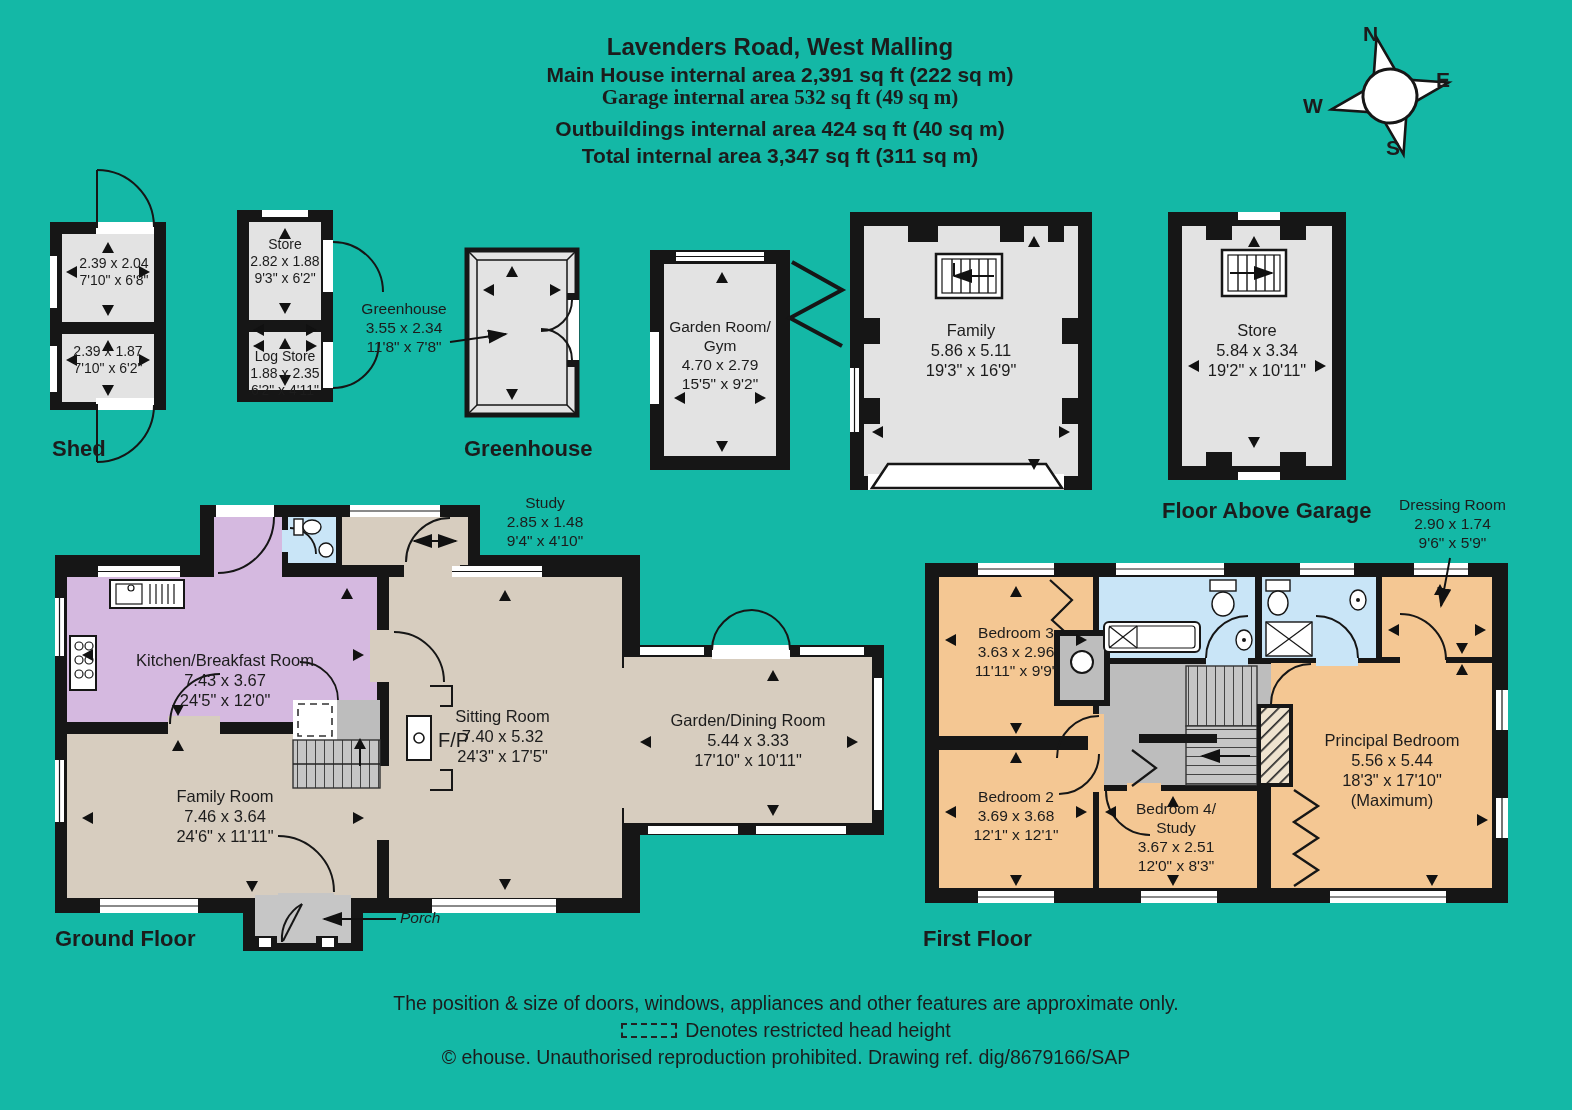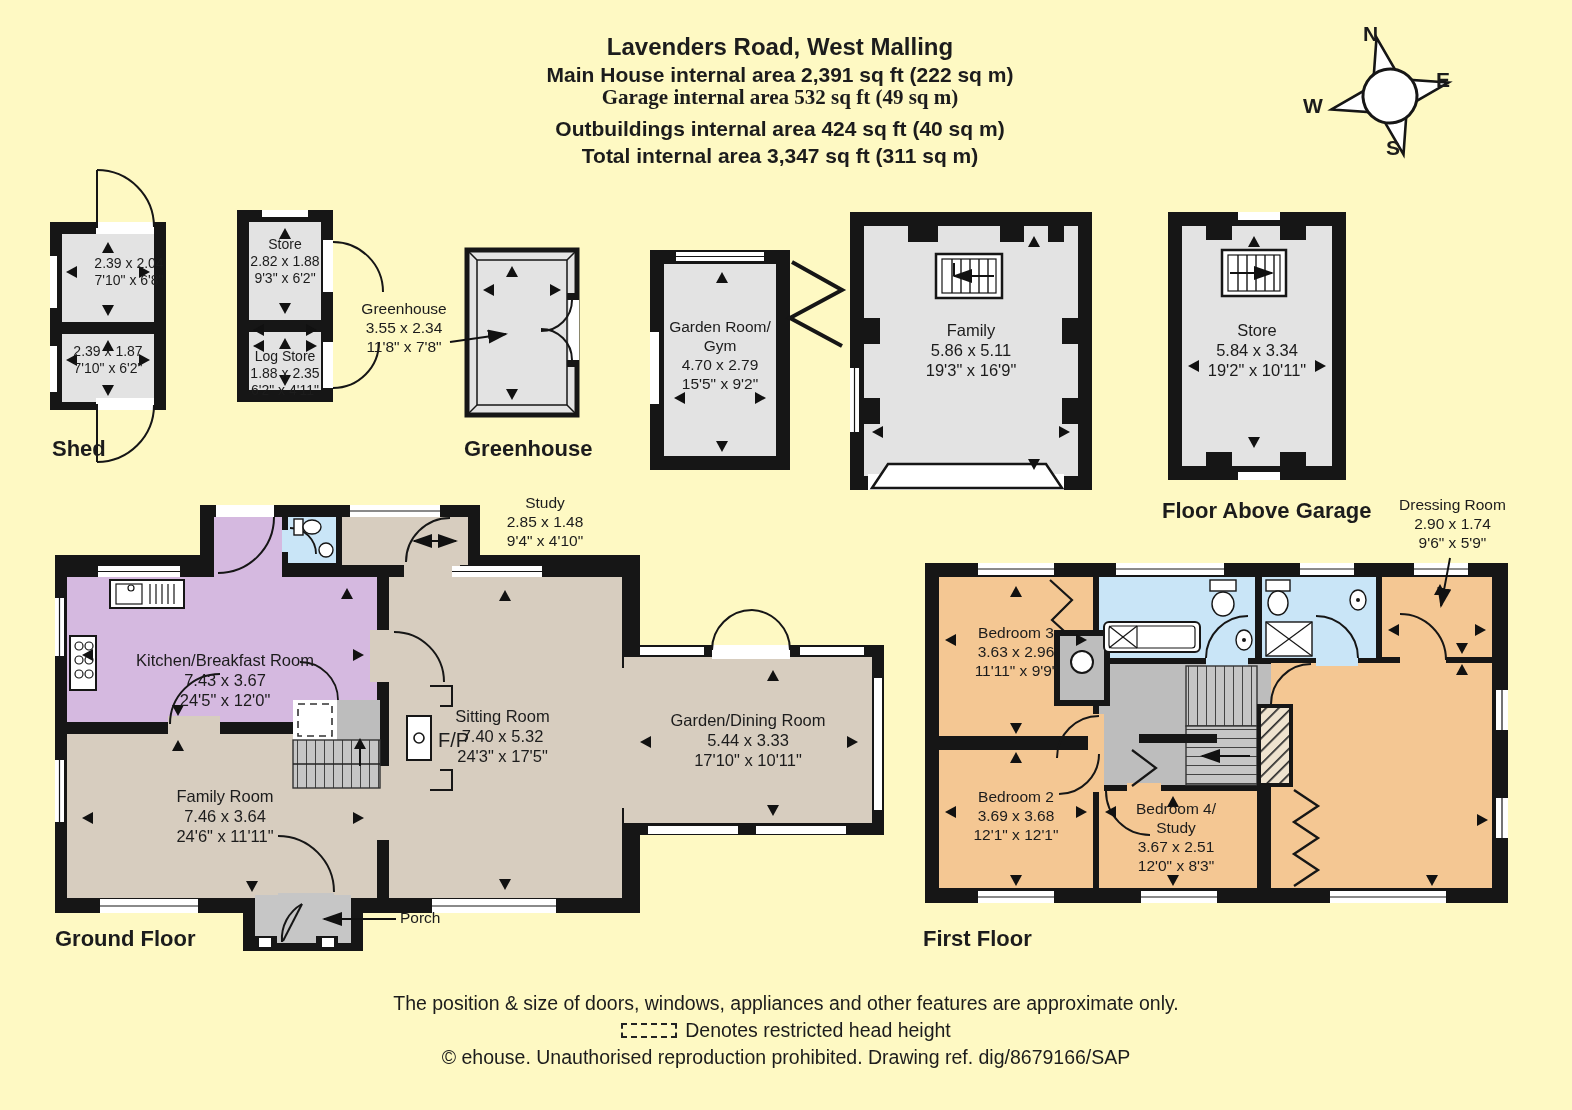--- a/index.html
+++ b/index.html
@@ -1,27 +1,27 @@
 <!DOCTYPE html>
 <html><head>
 <meta charset="utf-8">
 <style>
   html,body{margin:0;padding:0;background:#fff;}
   body{font-family:"Liberation Sans","DejaVu Sans",sans-serif;color:#1c1c1c;}
-  #canvas{position:relative;width:1572px;height:1110px;background:#fef9c3;overflow:hidden;}
+  #canvas{position:relative;width:1572px;height:1110px;background:#14b8a6;overflow:hidden;}
   .lbl{position:absolute;text-align:center;line-height:1.22;white-space:nowrap;}
   .title1{font-size:24px;font-weight:bold;}
   .titleN{font-size:21px;font-weight:bold;}
   .big{font-size:22px;font-weight:bold;text-align:left;}
   .room{font-size:16.5px;}
   .room-md{font-size:15.5px;}
   .room-sm{font-size:14px;}
   .compass-letter{position:absolute;font-size:21px;font-weight:600;}
   .fp{font-size:20px;}
-  .porch{font-size:15.5px;text-align:center;}
+  .porch{font-size:15.5px;text-align:center;font-style:italic;}
   .foot1{font-size:21px;font-weight:bold;}
   .footN{font-size:19.5px;}
   .dash-key{display:inline-block;width:52px;height:11px;border:2px dashed #222;margin-right:8px;vertical-align:-1px;}
   svg{position:absolute;left:0;top:0;}
 </style>
 </head>
 <body>
 
 <div id="canvas">
 
@@ -391,21 +391,21 @@
 <div class="lbl titleN" style="left:330px;top:62px;width:900px;">Main House internal area 2,391 sq ft (222 sq m)</div>
 <div class="lbl titleN" style="left:330px;top:85px;width:900px;font-family:Liberation Serif, serif;">Garage internal area 532 sq ft (49 sq m)</div>
 <div class="lbl titleN" style="left:330px;top:116px;width:900px;">Outbuildings internal area 424 sq ft (40 sq m)</div>
 <div class="lbl titleN" style="left:330px;top:143px;width:900px;">Total internal area 3,347 sq ft (311 sq m)</div>
 
 <span class="compass-letter" style="left:1363px;top:22px;">N</span>
 <span class="compass-letter" style="left:1436px;top:68px;">E</span>
 <span class="compass-letter" style="left:1386px;top:136px;">S</span>
 <span class="compass-letter" style="left:1303px;top:94px;">W</span>
 
-<div class="lbl room-sm" style="left:62px;top:255px;width:104px;margin-left:15px;">
+<div class="lbl room-sm" style="left:62px;top:255px;width:104px;">
   <div>2.39 x 2.04</div>
       <div>7'10" x 6'8"</div>
 </div>
 <div class="lbl room-sm" style="left:62px;top:343px;width:92px;">
   <div>2.39 x 1.87</div>
       <div>7'10" x 6'2"</div>
 </div>
 <div class="lbl big" style="left:52px;top:436px;">Shed</div>
 
 <div class="lbl room-sm" style="left:249px;top:236px;width:72px;">
@@ -485,20 +485,26 @@
   <div>Bedroom 2</div>
       <div>3.69 x 3.68</div>
       <div>12'1" x 12'1"</div>
 </div>
 <div class="lbl room-md" style="left:1102px;top:800px;width:148px;">
   <div>Bedroom 4/</div>
       <div>Study</div>
   <div>3.67 x 2.51</div>
       <div>12'0" x 8'3"</div>
 </div>
+<div class="lbl room" style="left:1296px;top:730px;width:192px;">
+  <div>Principal Bedroom</div>
+      <div>5.56 x 5.44</div>
+  <div>18'3" x 17'10"</div>
+      <div>(Maximum)</div>
+</div>
 <div class="lbl room-md" style="left:1385px;top:496px;width:135px;">
   <div>Dressing Room</div>
       <div>2.90 x 1.74</div>
       <div>9'6" x 5'9"</div>
 </div>
 <div class="lbl big" style="left:923px;top:926px;">First Floor</div>
 
 <div class="lbl footN" style="left:286px;top:992px;width:1000px;">The position &amp; size of doors, windows, appliances and other features are approximate only.</div>
 <div class="lbl footN" style="left:286px;top:1019px;width:1000px;"><span class="dash-key"></span><span>Denotes restricted head height</span></div>
 <div class="lbl footN" style="left:286px;top:1046px;width:1000px;">© ehouse. Unauthorised reproduction prohibited. Drawing ref. dig/8679166/SAP</div>

